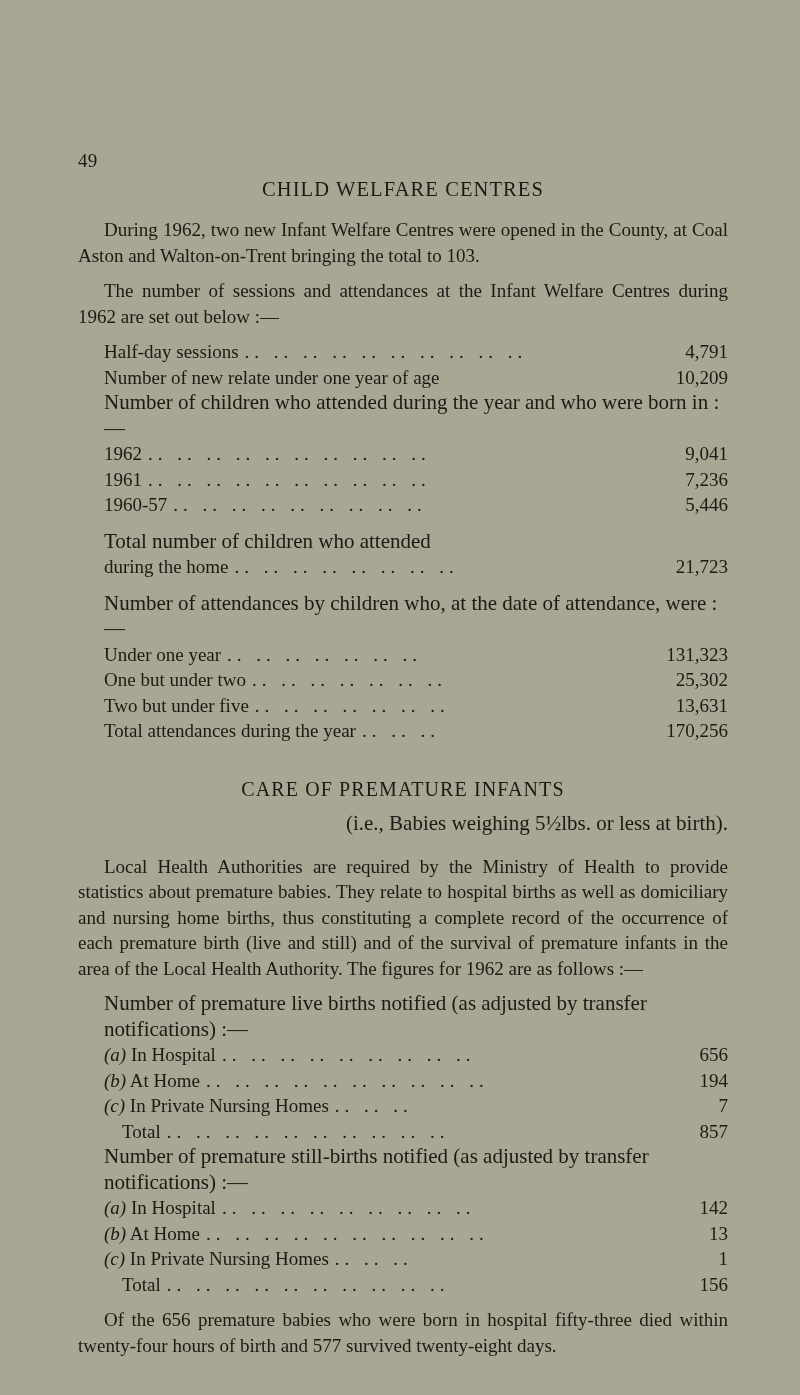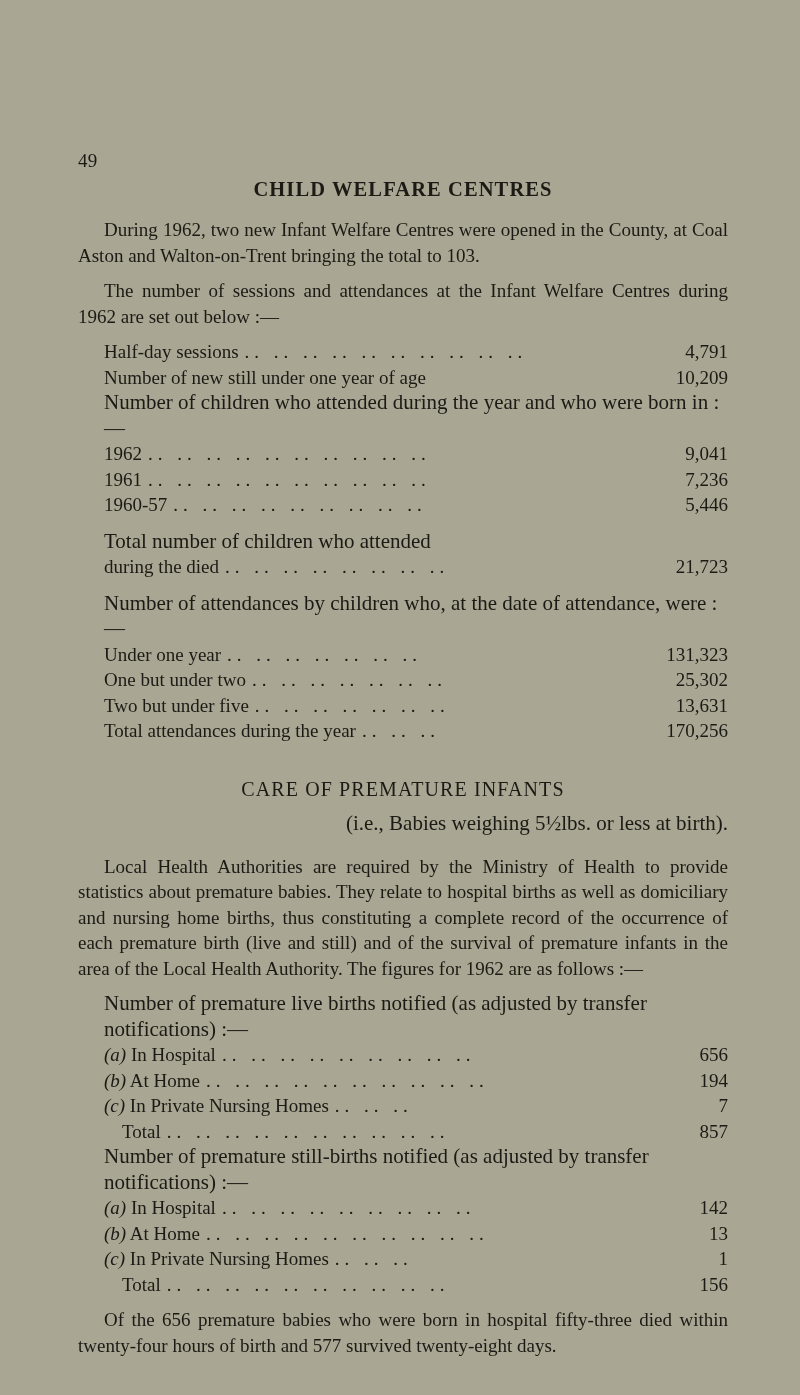--- a/index.html
+++ b/index.html
@@ -21,21 +21,21 @@
     box-sizing: border-box;
     padding: 150px 72px 40px 78px;
   }
   .page-number {
     font-size: 19px;
     margin: 0 0 4px 0;
     letter-spacing: 0.3px;
   }
   h1.section-title {
     font-size: 20.5px;
-    font-weight: bold;
+    font-weight: normal;
     text-align: center;
     letter-spacing: 1.1px;
     margin: 6px 0 16px 0;
   }
   h2.section-title2 {
     font-size: 20px;
     font-weight: normal;
     text-align: center;
     letter-spacing: 1.1px;
     margin: 34px 0 10px 0;
@@ -112,21 +112,21 @@
 
   <div class="stats">
 
     <div class="stat-row">
       <span class="label">Half-day sessions</span>
       <span class="dots">.. .. .. .. .. .. .. .. .. ..</span>
       <span class="value">4,791</span>
     </div>
 
     <div class="stat-row plain">
-      <span class="label">Number of new still under one year of age</span>
+      <span class="label">Number of new relate under one year of age</span>
       <span class="dots">..</span>
       <span class="value">10,209</span>
     </div>
 
     <div class="wrap-label">Number of children who attended during the year and who were born in :—</div>
 
     <div class="stat-row">
       <span class="label">1962</span>
       <span class="dots">.. .. .. .. .. .. .. .. .. ..</span>
       <span class="value">9,041</span>
@@ -141,21 +141,21 @@
     <div class="stat-row">
       <span class="label">1960-57</span>
       <span class="dots">.. .. .. .. .. .. .. .. ..</span>
       <span class="value">5,446</span>
     </div>
 
     <div class="spacer-sm"></div>
 
     <div class="wrap-label">Total number of children who attended</div>
     <div class="stat-row">
-      <span class="label">during the died</span>
+      <span class="label">during the home</span>
       <span class="dots">.. .. .. .. .. .. .. ..</span>
       <span class="value">21,723</span>
     </div>
 
     <div class="spacer-sm"></div>
 
     <div class="wrap-label">Number of attendances by children who, at the date of attendance, were :—</div>
 
     <div class="stat-row">
       <span class="label">Under one year</span>

